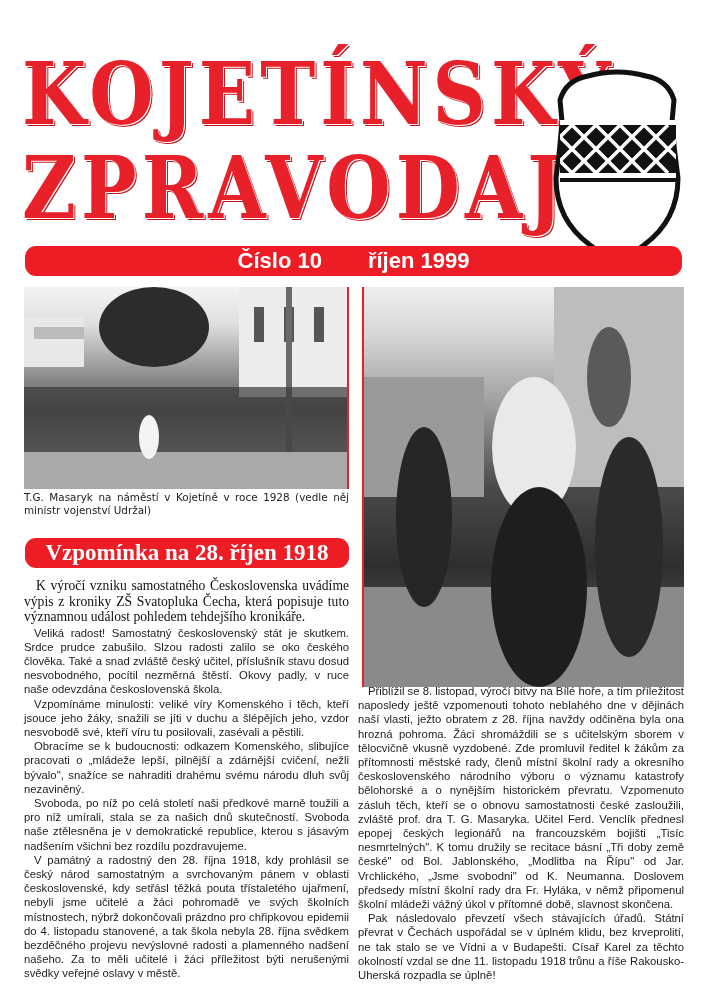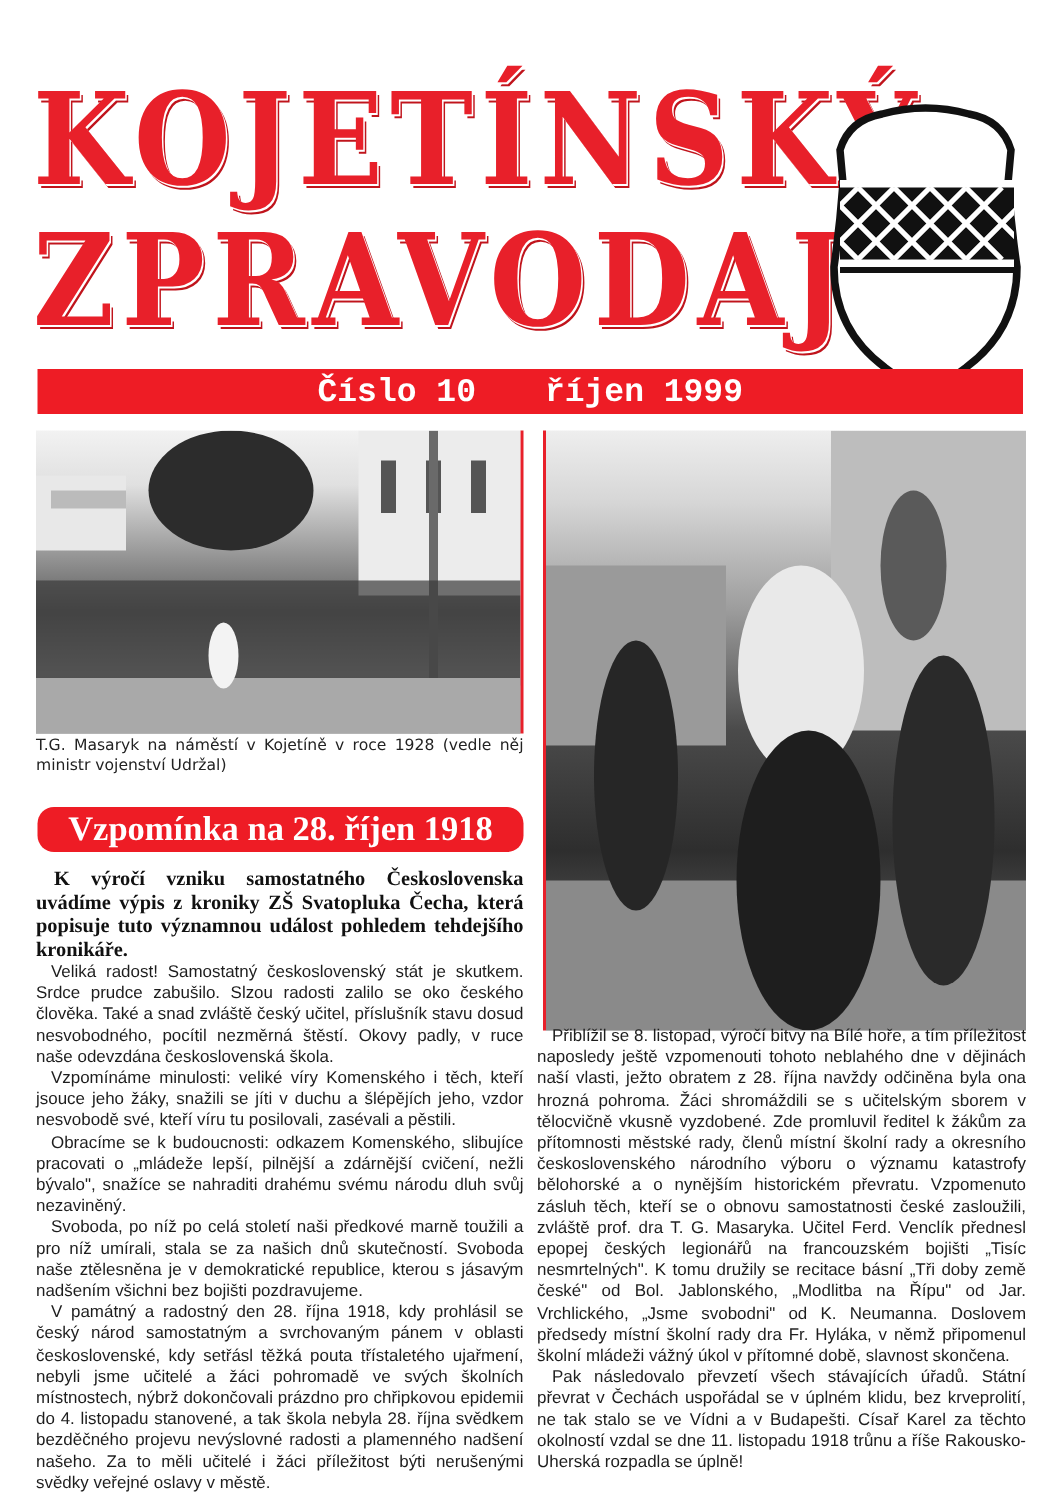--- a/index.html
+++ b/index.html
@@ -4,36 +4,36 @@
 <style>
   html, body { margin:0; padding:0; background:#fff; }
   body { width:706px; height:1002px; position:relative; overflow:hidden; font-family:"Liberation Serif", serif; color:#1a1a1a; }
 
   .masthead { position:absolute; left:22px; top:48px; }
   .mast-line { font-family:"DejaVu Serif", serif; font-weight:bold; color:#e8202a; font-size:74px; letter-spacing:5px; line-height:80px; transform:scaleY(1.15); transform-origin:left top; text-shadow:1px 1px 0 #fff, 2px 2px 0 #c0141c; white-space:nowrap; }
   .mast-line.l2 { margin-top:14px; }
 
   .shield { position:absolute; left:548px; top:60px; width:138px; height:220px; }
 
-  .issue-bar { position:absolute; left:25px; top:246px; width:657px; height:30px; background:#ee1c25; display:flex; justify-content:center; align-items:center; gap:46px; color:#fff; font-family:Liberation Mono, monospace; font-weight:bold; font-size:22px; }
+  .issue-bar { position:absolute; left:25px; top:246px; width:657px; height:30px; background:#ee1c25; display:flex; justify-content:center; align-items:center; gap:46px; color:#fff; font-family:Liberation Sans, sans-serif; font-weight:bold; font-size:22px;border-radius:11px; }
 
   .photo { position:absolute; overflow:hidden; }
   .photo-left { left:24px; top:287px; width:323px; height:202px; background:
      linear-gradient(180deg, #f2f2f2 0%, #e0e0e0 18%, #9a9a9a 40%, #5a5a5a 60%, #8a8a8a 80%, #6e6e6e 100%); border-right:2px solid #e8202a; }
   .photo-right { left:362px; top:287px; width:320px; height:400px; background:
      linear-gradient(180deg, #eeeeee 0%, #d6d6d6 12%, #9c9c9c 30%, #4a4a4a 50%, #2e2e2e 70%, #5a5a5a 88%, #777 100%); border-left:2px solid #e8202a; }
 
   .caption { position:absolute; left:24px; top:491px; width:325px; font-family:"DejaVu Sans", sans-serif; font-size:10.4px; line-height:13px; color:#222; text-align:justify; }
 
   .headline-bar { position:absolute; left:25px; top:538px; width:324px; height:30px; background:#ee1c25; color:#fff; font-family:"Liberation Serif", serif; font-weight:bold; font-size:23px; display:flex; align-items:center; justify-content:center;border-radius:11px; }
 
   .col { position:absolute; font-family:"Liberation Sans", sans-serif; font-size:11.3px; line-height:14.2px; text-align:justify; color:#1d1d1d; }
   .col-left { left:24px; top:578px; width:325px; }
   .col-right { left:358px; top:684px; width:326px; }
-  .lead { font-family:"Liberation Serif", serif; font-weight:bold; font-size:13.6px; line-height:15.5px; text-indent:12px; margin:0 0 1px 0; color:#111; }
+  .lead { font-family:"Liberation Serif", serif; font-weight:normal; font-size:13.6px; line-height:15.5px; text-indent:12px; margin:0 0 1px 0; color:#111; }
   .para { margin:0; text-indent:10px; }
   .para.noindent { text-indent:0; }
 </style>
 </head>
 <body>
 
 <div class="masthead">
   <div class="mast-line l1">KOJETÍNSKÝ</div>
   <div class="mast-line l2">ZPRAVODAJ</div>
 </div>
@@ -91,21 +91,21 @@
 
 <div class="caption">T.G. Masaryk na náměstí v Kojetíně v roce 1928 (vedle něj ministr vojenství Udržal)</div>
 
 <div class="headline-bar">Vzpomínka na 28. říjen 1918</div>
 
 <div class="col col-left">
   <p class="lead">K výročí vzniku samostatného Československa uvádíme výpis z kroniky ZŠ Svatopluka Čecha, která popisuje tuto významnou událost pohledem tehdejšího kronikáře.</p>
   <p class="para">Veliká radost! Samostatný československý stát je skutkem. Srdce prudce zabušilo. Slzou radosti zalilo se oko českého člověka. Také a snad zvláště český učitel, příslušník stavu dosud nesvobodného, pocítil nezměrná štěstí. Okovy padly, v ruce naše odevzdána československá škola.</p>
   <p class="para">Vzpomínáme minulosti: veliké víry Komenského i těch, kteří jsouce jeho žáky, snažili se jíti v duchu a šlépějích jeho, vzdor nesvobodě své, kteří víru tu posilovali, zasévali a pěstili.</p>
   <p class="para">Obracíme se k budoucnosti: odkazem Komenského, slibujíce pracovati o „mládeže lepší, pilnější a zdárnější cvičení, nežli bývalo", snažíce se nahraditi drahému svému národu dluh svůj nezaviněný.</p>
-  <p class="para">Svoboda, po níž po celá století naši předkové marně toužili a pro níž umírali, stala se za našich dnů skutečností. Svoboda naše ztělesněna je v demokratické republice, kterou s jásavým nadšením všichni bez bojišti pozdravujeme.</p>
+  <p class="para">Svoboda, po níž po celá století naši předkové marně toužili a pro níž umírali, stala se za našich dnů skutečností. Svoboda naše ztělesněna je v demokratické republice, kterou s jásavým nadšením všichni bez rozdílu pozdravujeme.</p>
   <p class="para">V památný a radostný den 28. října 1918, kdy prohlásil se český národ samostatným a svrchovaným pánem v oblasti československé, kdy setřásl těžká pouta třístaletého ujařmení, nebyli jsme učitelé a žáci pohromadě ve svých školních místnostech, nýbrž dokončovali prázdno pro chřipkovou epidemii do 4. listopadu stanovené, a tak škola nebyla 28. října svědkem bezděčného projevu nevýslovné radosti a plamenného nadšení našeho. Za to měli učitelé i žáci příležitost býti nerušenými svědky veřejné oslavy v městě.</p>
 
 </div>
 
 <div class="col col-right">
   <p class="para">Přiblížil se 8. listopad, výročí bitvy na Bílé hoře, a tím příležitost naposledy ještě vzpomenouti tohoto neblahého dne v dějinách naší vlasti, ježto obratem z 28. října navždy odčiněna byla ona hrozná pohroma. Žáci shromáždili se s učitelským sborem v tělocvičně vkusně vyzdobené. Zde promluvil ředitel k žákům za přítomnosti městské rady, členů místní školní rady a okresního československého národního výboru o významu katastrofy bělohorské a o nynějším historickém převratu. Vzpomenuto zásluh těch, kteří se o obnovu samostatnosti české zasloužili, zvláště prof. dra T. G. Masaryka. Učitel Ferd. Venclík přednesl epopej českých legionářů na francouzském bojišti „Tisíc nesmrtelných". K tomu družily se recitace básní „Tři doby země české" od Bol. Jablonského, „Modlitba na Řípu" od Jar. Vrchlického, „Jsme svobodni" od K. Neumanna. Doslovem předsedy místní školní rady dra Fr. Hyláka, v němž připomenul školní mládeži vážný úkol v přítomné době, slavnost skončena.</p>
   <p class="para">Pak následovalo převzetí všech stávajících úřadů. Státní převrat v Čechách uspořádal se v úplném klidu, bez krveprolití, ne tak stalo se ve Vídni a v Budapešti. Císař Karel za těchto okolností vzdal se dne 11. listopadu 1918 trůnu a říše Rakousko-Uherská rozpadla se úplně!</p>
 </div>
 
 </body></html>

